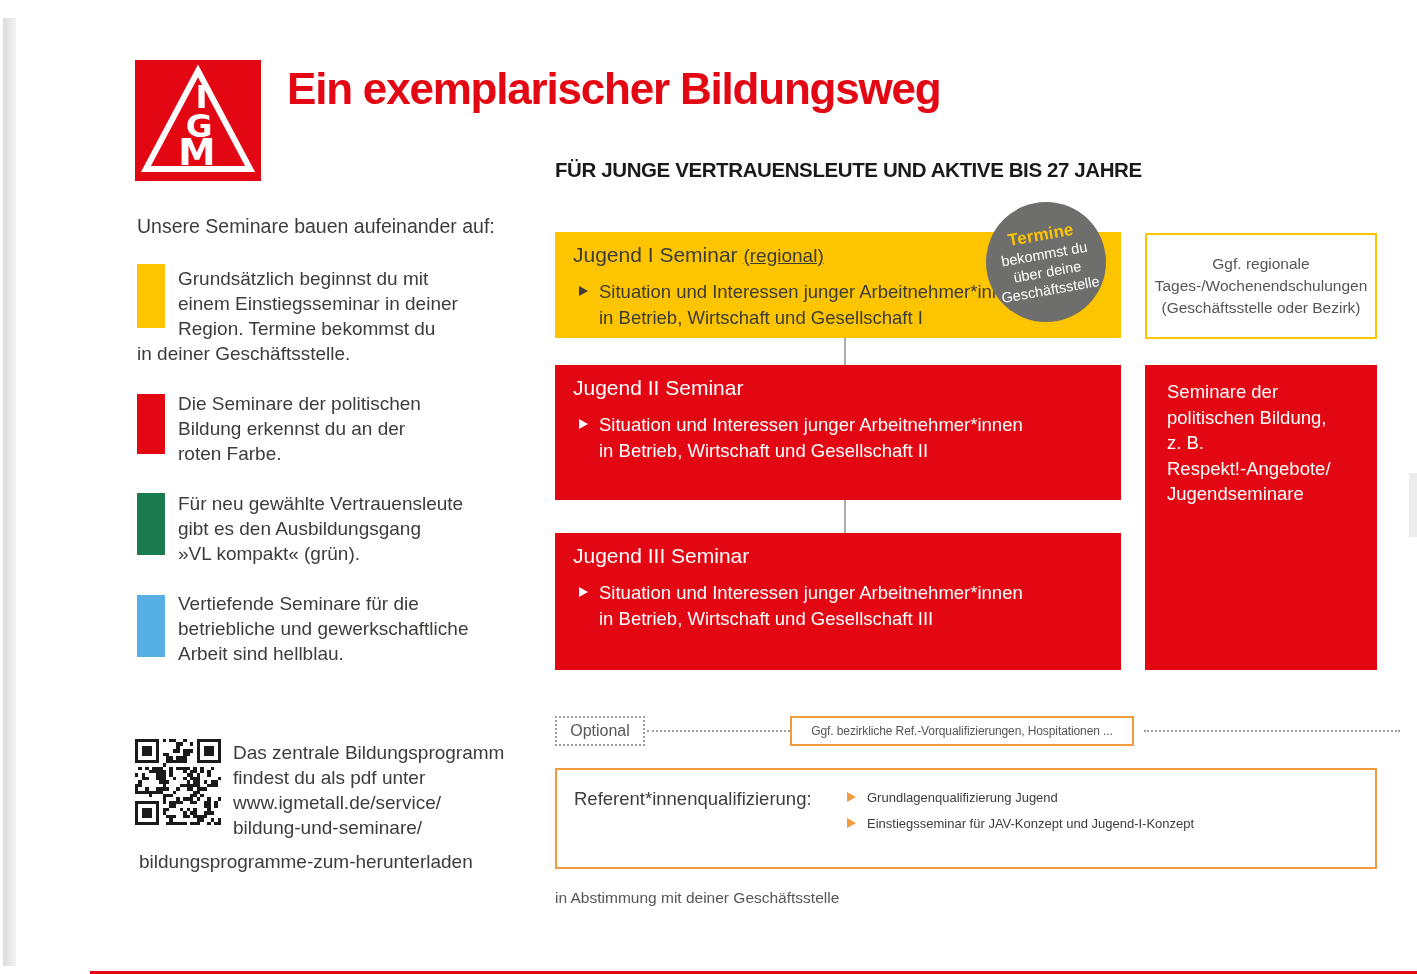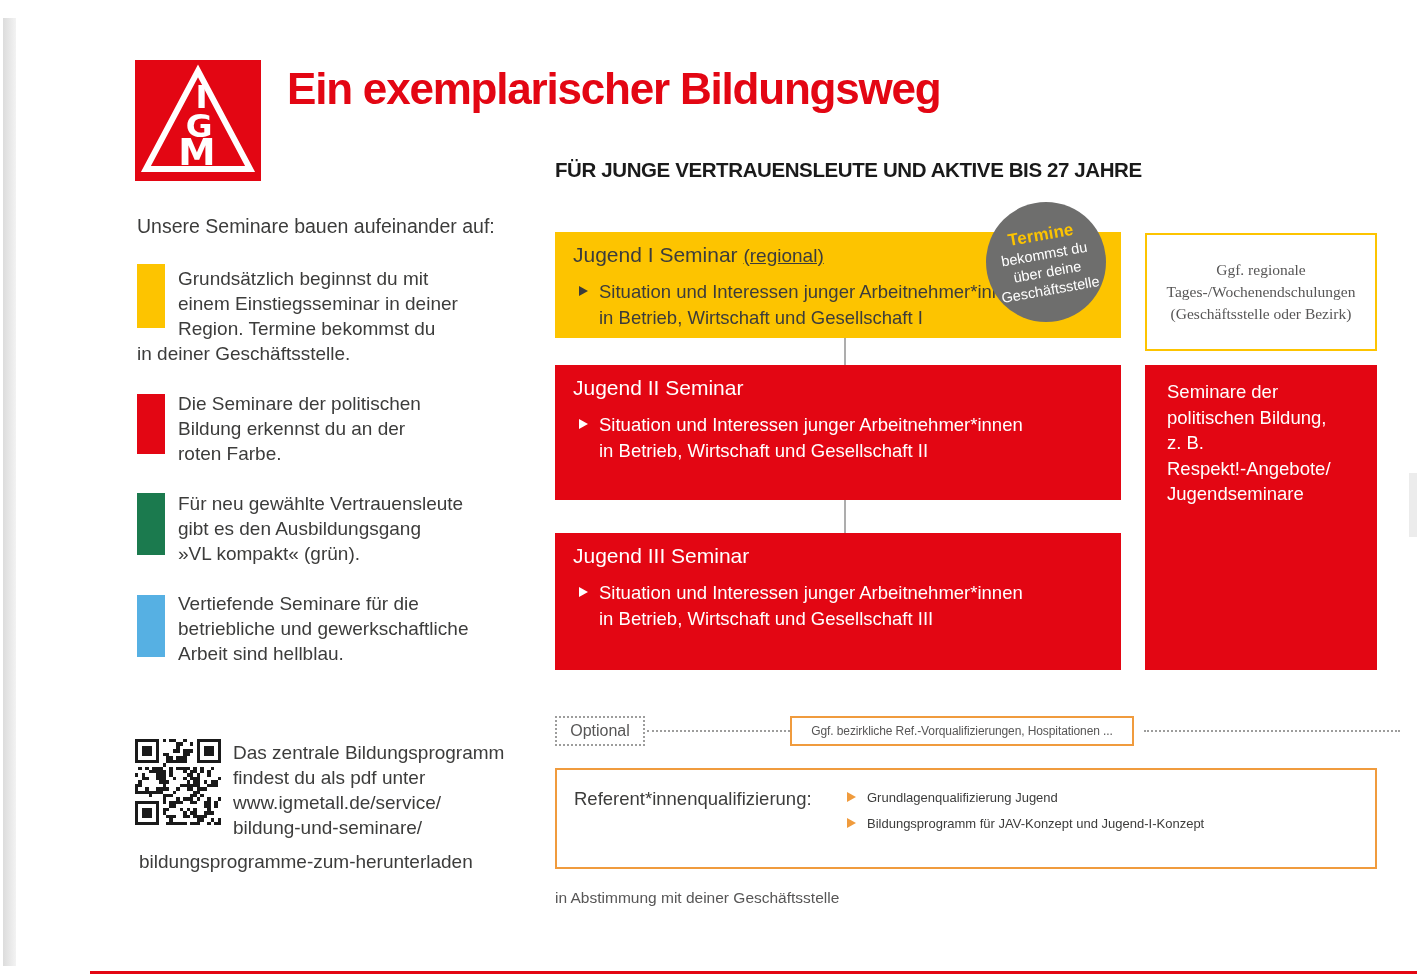--- a/index.html
+++ b/index.html
@@ -58,23 +58,23 @@
 
   
   .badge{left:986px;top:202px;width:120px;height:120px;border-radius:50%;
          background:#6e6e6d;display:flex;align-items:center;justify-content:center;
          text-align:center;}
   .badge-inner{transform:rotate(-10deg);}
   .badge-title{color:#fdc400;font-weight:800;font-size:17px;letter-spacing:0.2px;}
   .badge-text{color:#fff;font-size:14.5px;line-height:18px;}
 
   
-  .regional{left:1145px;top:233px;width:232px;height:118px;border:2px solid #fdc400;
+  .regional{left:1145px;top:233px;width:232px;height:106px;border:2px solid #fdc400;
             box-sizing:border-box;display:flex;align-items:center;justify-content:center;
-            text-align:center;font-size:15.5px;line-height:22px;color:#575656;font-family:Liberation Serif, serif;}
+            text-align:center;font-size:15.5px;line-height:22px;color:#575656;}
   .political{left:1145px;top:365px;width:232px;height:305px;background:#e30613;
              box-sizing:border-box;padding:14px 10px 0 22px;color:#fff;
              font-size:18.5px;line-height:25.5px;}
 
   
   .optional{left:555px;top:716px;width:90px;height:30px;border:2px dotted #9d9d9c;
             box-sizing:border-box;display:flex;align-items:center;justify-content:center;
             font-size:16px;color:#575656;}
   .dots{border-top:2px dotted #9d9d9c;height:0;}
   .dotsA{left:647px;top:730px;width:143px;}
@@ -411,20 +411,20 @@
 
   <div class="abs referent">
     <div class="ref-label">Referent*innenqualifizierung:</div>
     <div class="ref-bullets">
       <div class="ref-bullet">
         <span class="tri"></span>
         <span>Grundlagenqualifizierung Jugend</span>
       </div>
       <div class="ref-bullet">
         <span class="tri"></span>
-        <span>Bildungsprogramm für JAV-Konzept und Jugend-I-Konzept</span>
+        <span>Einstiegsseminar für JAV-Konzept und Jugend-I-Konzept</span>
       </div>
     </div>
   </div>
 
   <div class="abs footer-note">in Abstimmung mit deiner Geschäftsstelle</div>
 
 </div>
 
 </body></html>

